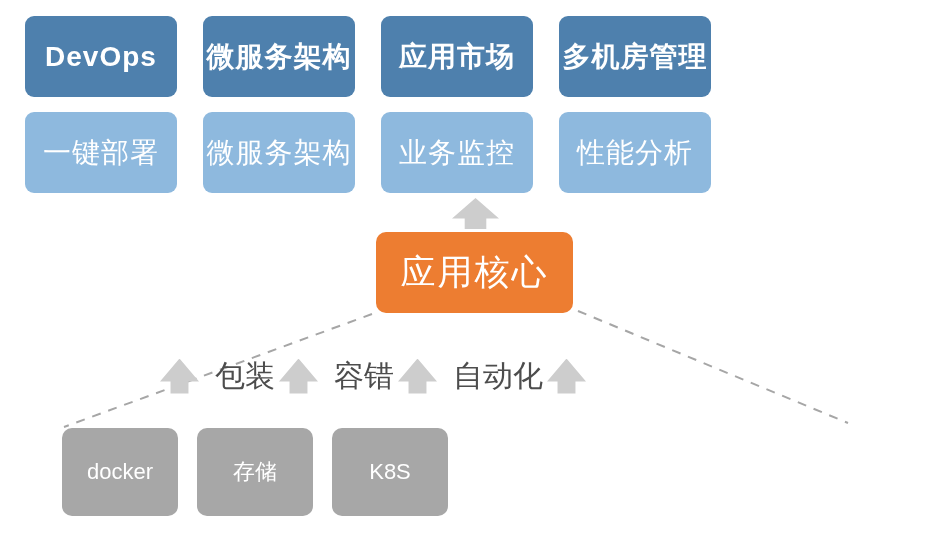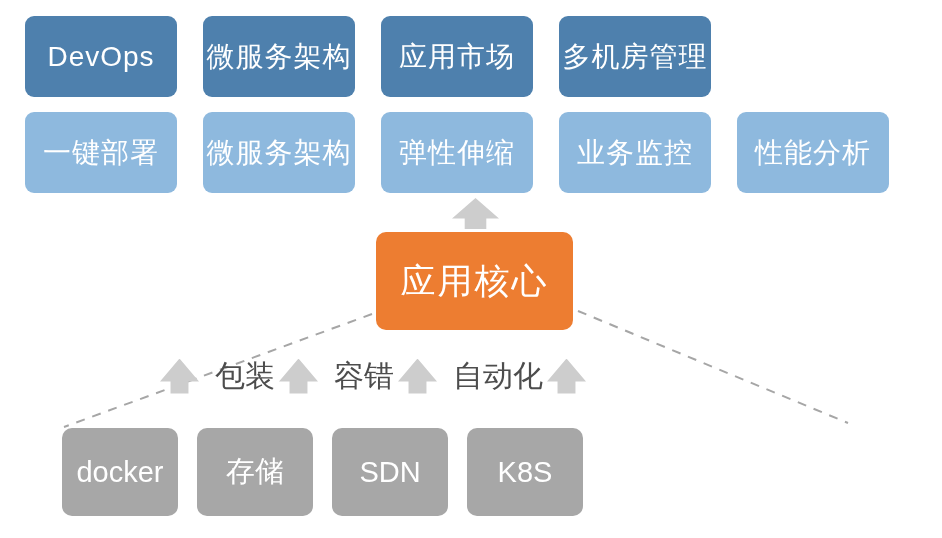--- a/index.html
+++ b/index.html
@@ -18,47 +18,47 @@
 
   .fbox {
     width: 152px; height: 81px;
     border-radius: 9px;
     display: flex; align-items: center; justify-content: center;
     color: var(--box-text, #ffffff);
     font-size: 28px;
     letter-spacing: 1px;
     white-space: nowrap;
   }
-  .dark  { background: var(--dark-blue, #4E80AD); }
+  .dark  { background: var(--dark-blue, #4E80AD); font-weight: bold; }
   .light { background: var(--light-blue, #8EB9DE); }
 
   .gbox {
     width: 116px; height: 88px;
     border-radius: 10px;
     background: var(--gray-box, #A7A7A7);
     display: flex; align-items: center; justify-content: center;
     color: var(--box-text, #ffffff);
-    font-size: 29px;
+    font-size: 22px;
     white-space: nowrap;
   }
 
   .block-arrow {
     background: var(--arrow-gray, #CDCDCD);
     clip-path: polygon(50% 0, 100% 66%, 73% 66%, 73% 100%, 27% 100%, 27% 66%, 0 66%);
   }
   .big-arrow {
     position: absolute;
     left: 452px; top: 198px;
     width: 47px; height: 31px;
   }
 
   .core-box {
     position: absolute;
     left: 376px; top: 232px;
-    width: 197px; height: 98px;
+    width: 197px; height: 81px;
     background: var(--orange, #ED7D31);
     border-radius: 10px;
     display: flex; align-items: center; justify-content: center;
     color: var(--box-text, #ffffff);
     font-size: 35px;
     letter-spacing: 2px;
   }
 
   .connectors { position: absolute; left: 0; top: 0; pointer-events: none; }
   .connectors line {
@@ -94,21 +94,20 @@
   <div class="row row-top">
     <div class="fbox dark">DevOps</div>
     <div class="fbox dark">微服务架构</div>
     <div class="fbox dark">应用市场</div>
     <div class="fbox dark">多机房管理</div>
   </div>
 
   <div class="row row-second">
     <div class="fbox light">一键部署</div>
     <div class="fbox light">微服务架构</div>
-    <div class="fbox light">弹性伸缩</div>
     <div class="fbox light">业务监控</div>
     <div class="fbox light">性能分析</div>
   </div>
 
   <div class="block-arrow big-arrow"></div>
 
   <div class="core-box">应用核心</div>
 
   <div class="cap-row">
     <div class="block-arrow small-arrow"></div>
@@ -116,17 +115,16 @@
     <div class="block-arrow small-arrow"></div>
     <span class="cap-label">容错</span>
     <div class="block-arrow small-arrow"></div>
     <span class="cap-label">自动化</span>
     <div class="block-arrow small-arrow"></div>
   </div>
 
   <div class="row row-bottom">
     <div class="gbox">docker</div>
     <div class="gbox">存储</div>
-    <div class="gbox">SDN</div>
     <div class="gbox">K8S</div>
   </div>
 
 </div>
 
 </body></html>

